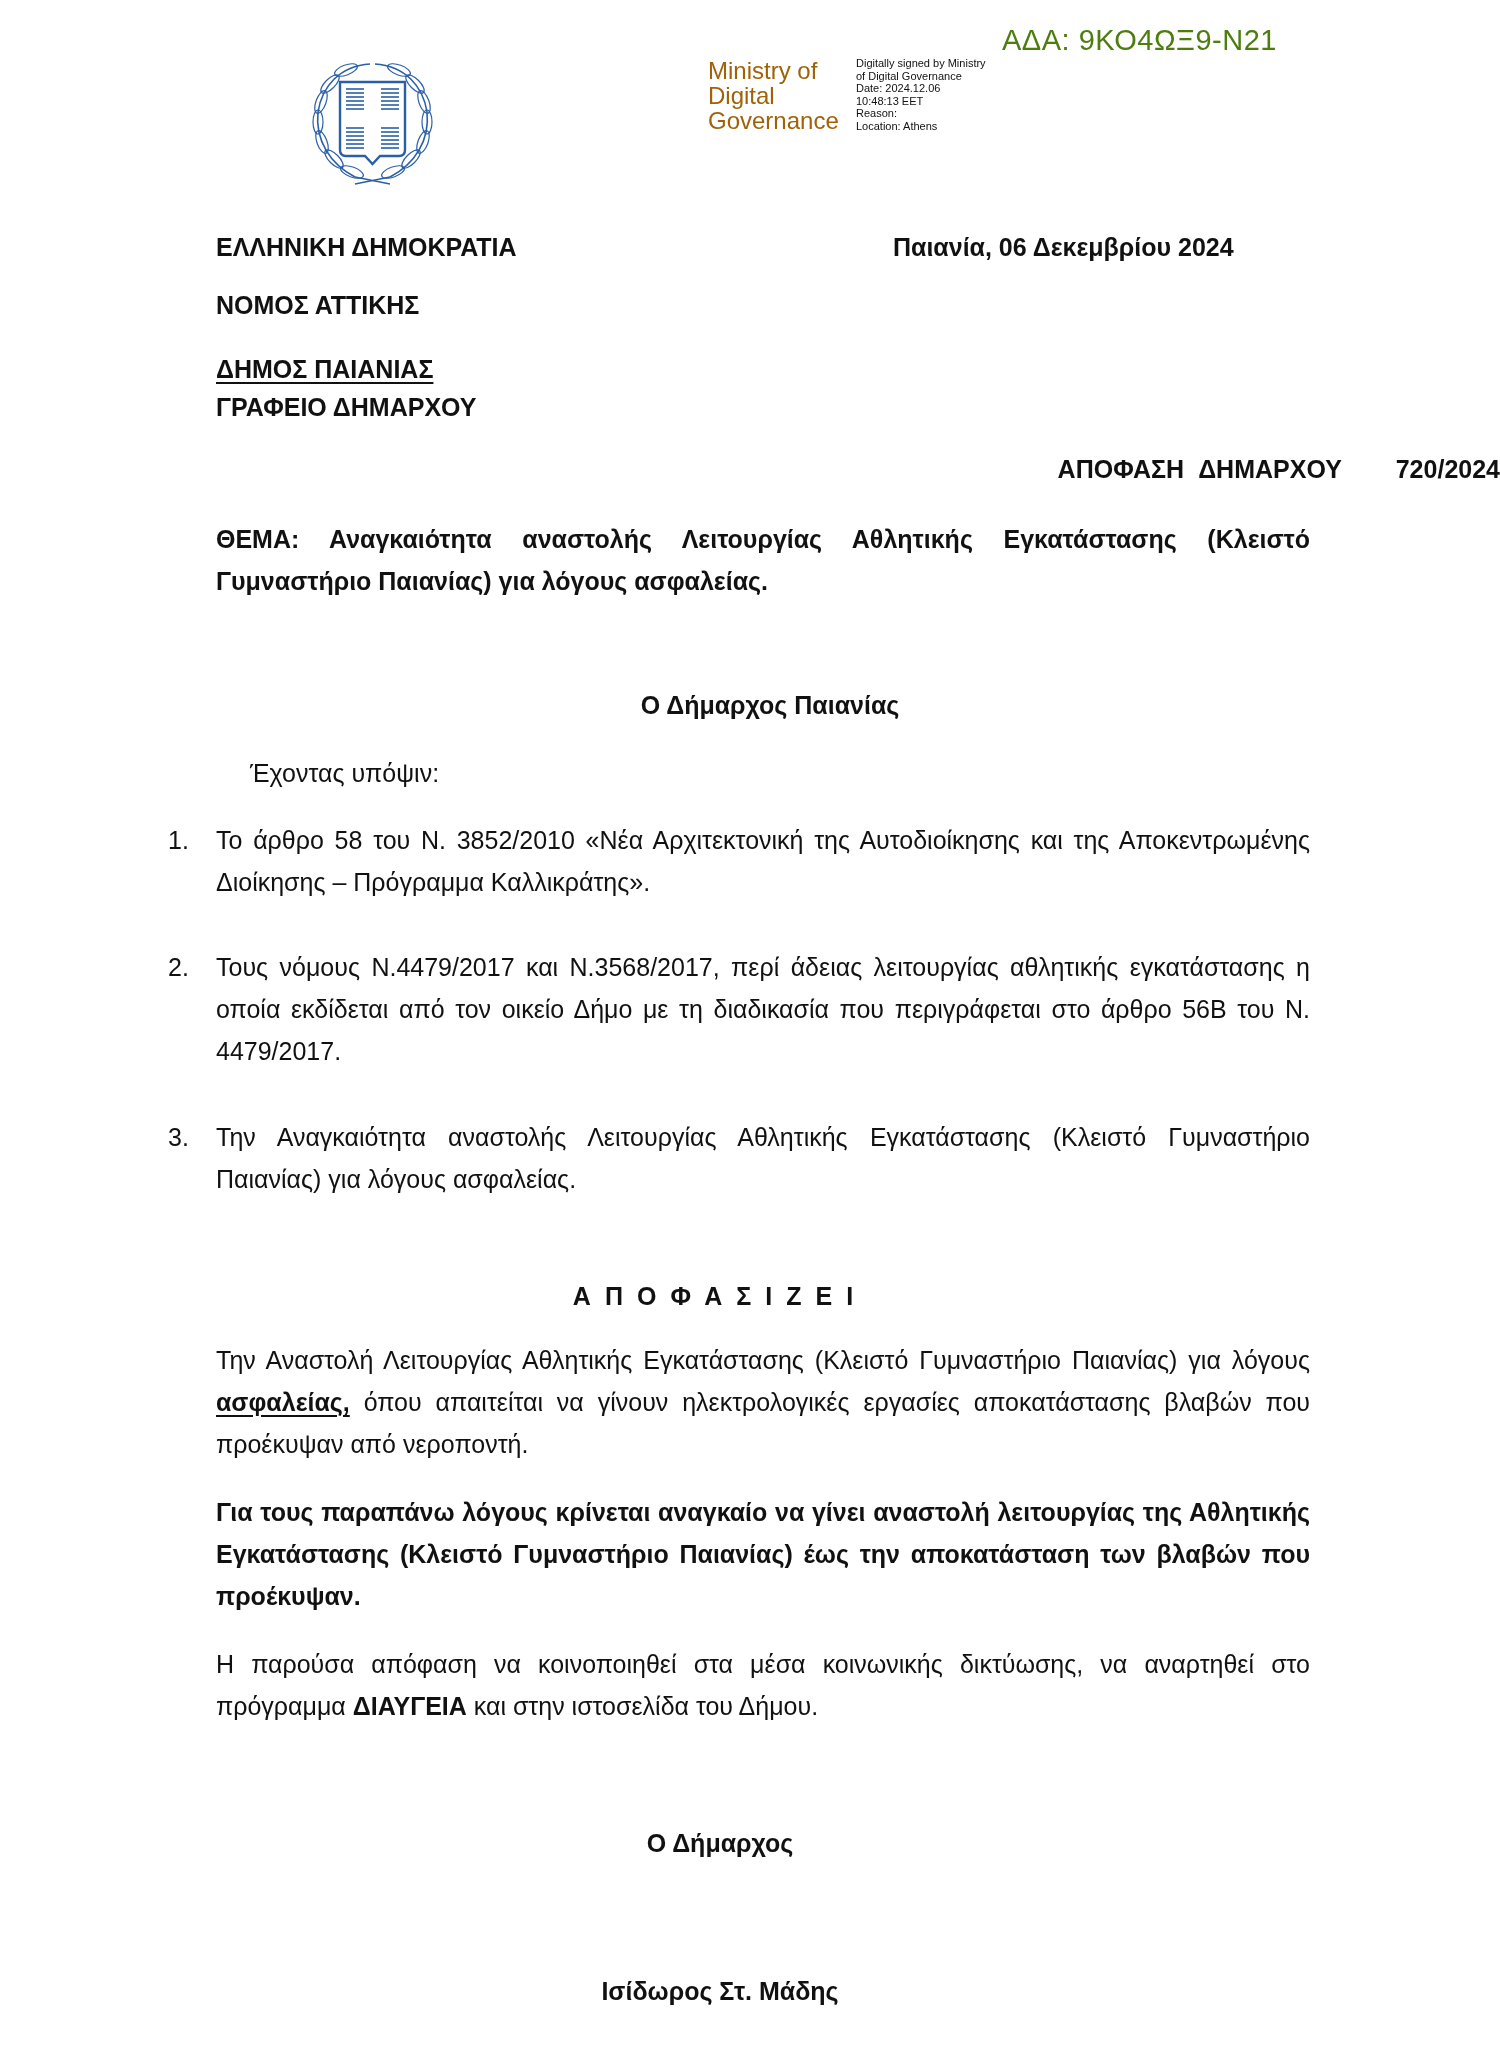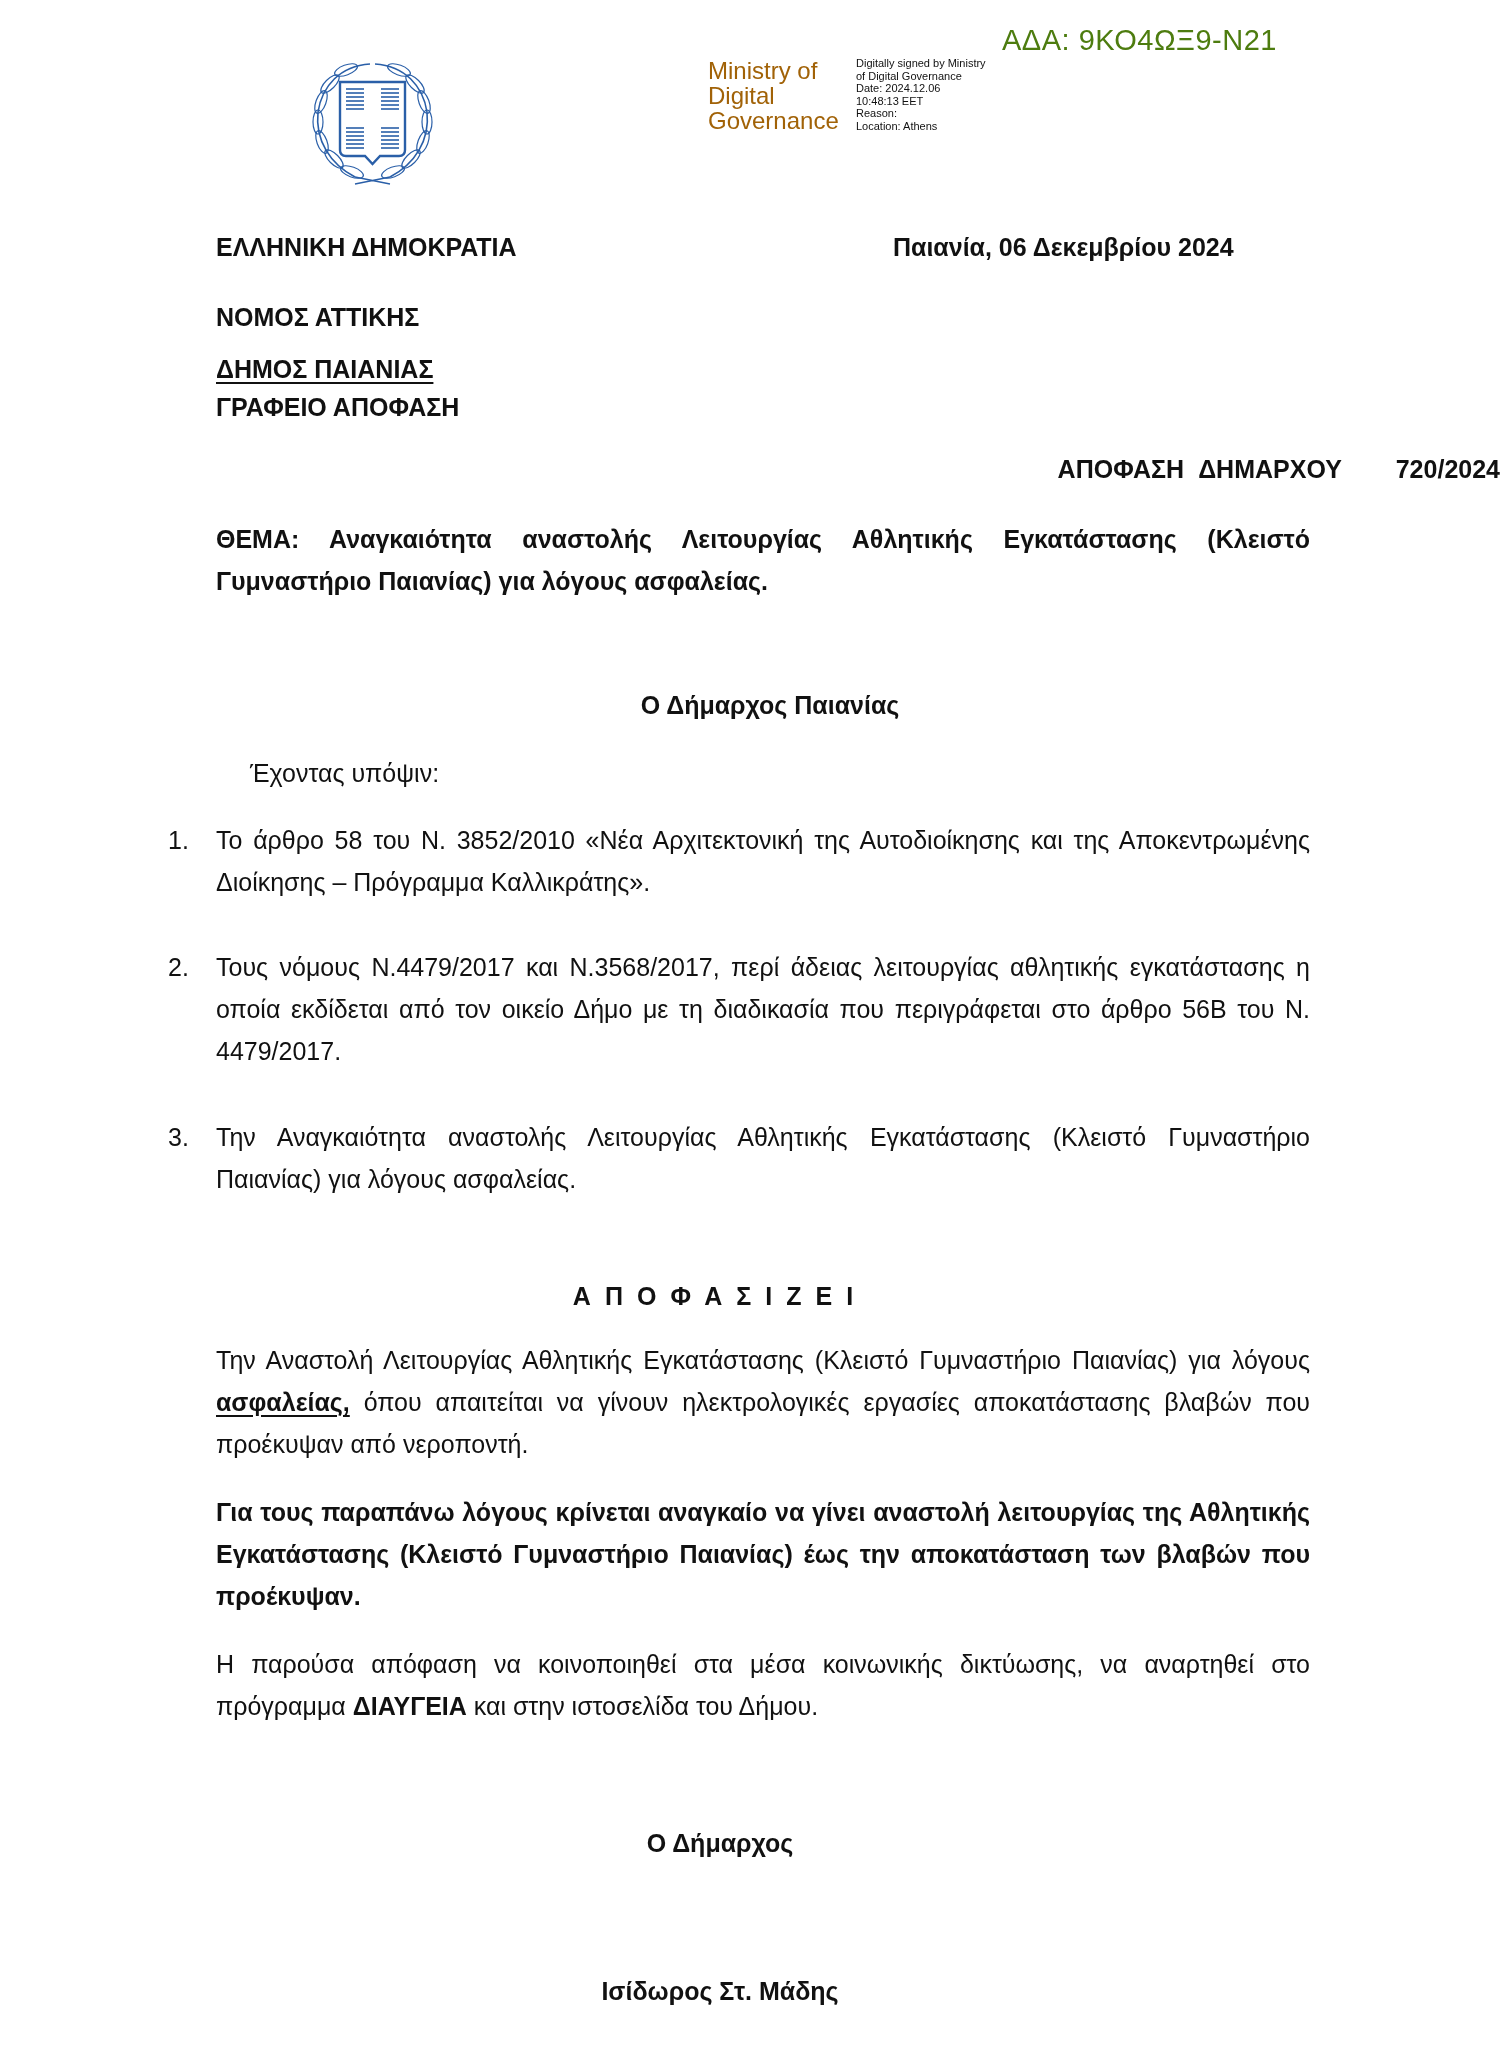--- a/index.html
+++ b/index.html
@@ -16,21 +16,21 @@
   .sig-details div { white-space: nowrap; }
 
   
   .doc-text { font-size: 25px; line-height: 42px; }
   .bold { font-weight: bold; }
   .underline { text-decoration: underline; text-underline-offset: 4px; }
   .just { text-align: justify; text-align-last: left; }
 
   .hdr1 { left: 216px; top: 226px; }
   .date { left: 893px; top: 226px; }
-  .hdr2 { left: 216px; top: 296px; }
+  .hdr2 { left: 216px; top: 284px; }
   .hdr3 { left: 216px; top: 348px; }
   .hdr4 { left: 216px; top: 386px; }
   .decision { left: 0; width: 1500px; top: 448px; text-align: right; word-spacing: 8px; }
   .subject { left: 216px; top: 518px; width: 1094px; }
   .mayor-heading { left: 0; width: 1540px; top: 684px; text-align: center; }
   .considering { left: 250px; top: 752px; }
 
   .list-item { left: 168px; width: 1142px; display: flex; }
   .list-num { width: 48px; flex: 0 0 48px; }
   .list-body { flex: 1; }
@@ -117,21 +117,21 @@
   <div>Date: 2024.12.06</div>
   <div>10:48:13 EET</div>
   <div>Reason:</div>
   <div>Location: Athens</div>
 </div>
 
 <div class="abs doc-text bold hdr1">ΕΛΛΗΝΙΚΗ ΔΗΜΟΚΡΑΤΙΑ</div>
 <div class="abs doc-text bold date">Παιανία, 06 Δεκεμβρίου 2024</div>
 <div class="abs doc-text bold hdr2">ΝΟΜΟΣ ΑΤΤΙΚΗΣ</div>
 <div class="abs doc-text bold underline hdr3">ΔΗΜΟΣ ΠΑΙΑΝΙΑΣ</div>
-<div class="abs doc-text bold hdr4">ΓΡΑΦΕΙΟ ΑΠΟΦΑΣΗ</div>
+<div class="abs doc-text bold hdr4">ΓΡΑΦΕΙΟ ΔΗΜΑΡΧΟΥ</div>
 
 <div class="abs doc-text bold decision">
   <span>ΑΠΟΦΑΣΗ ΔΗΜΑΡΧΟΥ</span>
   <span style="display:inline-block;width:24px;"></span>
   <span>720/2024</span>
 </div>
 
 <div class="abs doc-text bold just subject">
   <span>ΘΕΜΑ:</span>
   <span>Αναγκαιότητα αναστολής Λειτουργίας Αθλητικής Εγκατάστασης (Κλειστό Γυμναστήριο Παιανίας) για λόγους ασφαλείας.</span>

